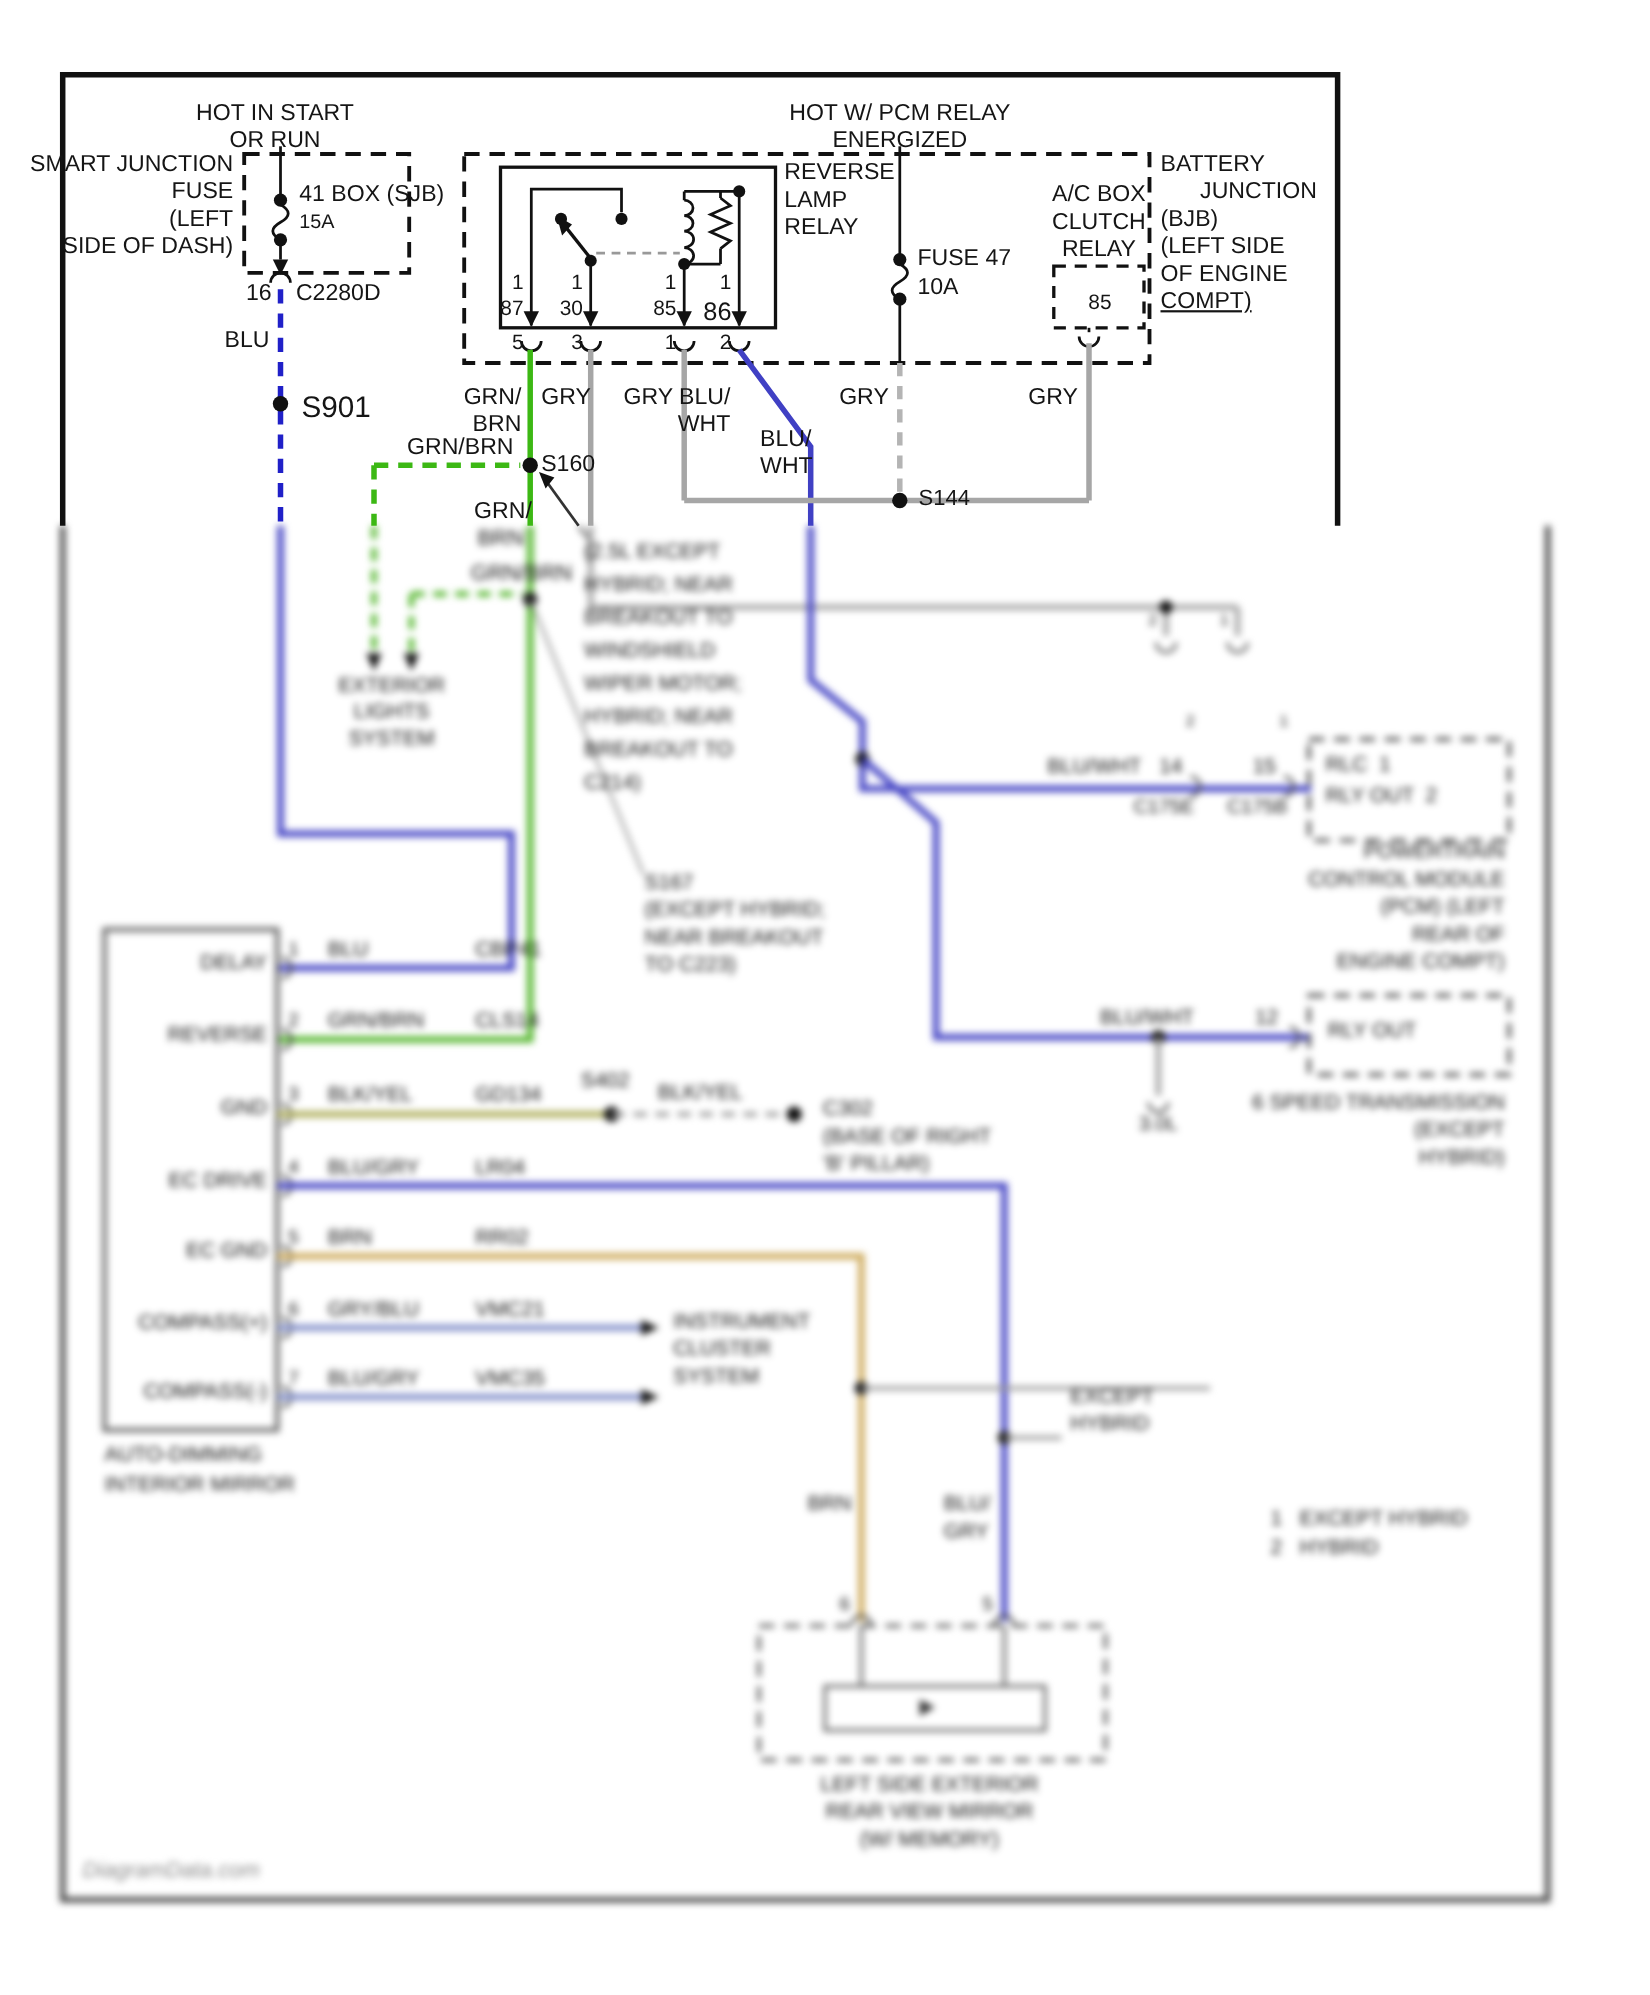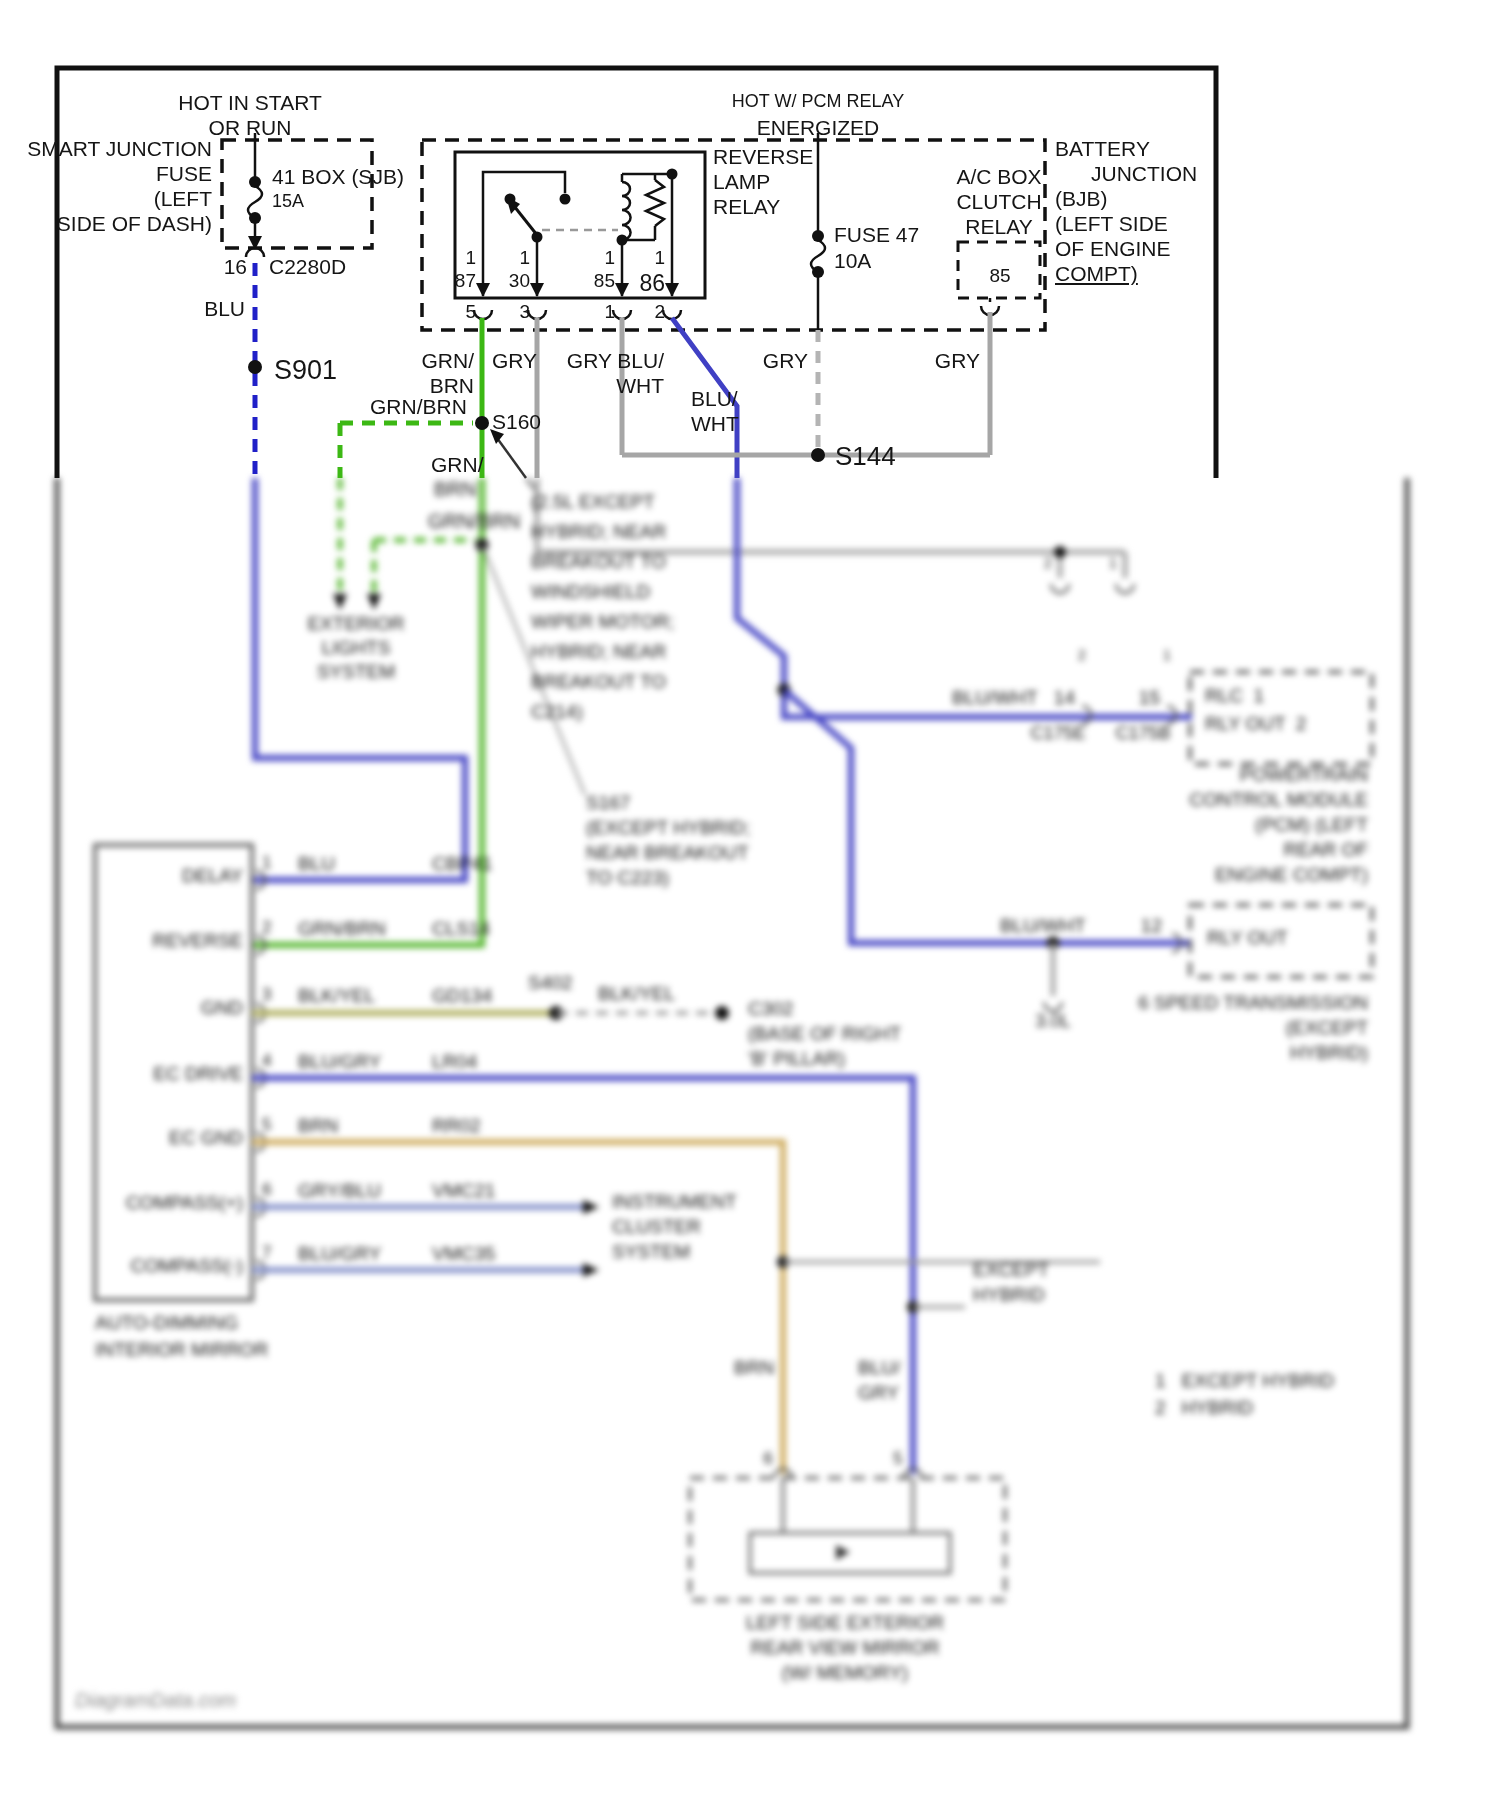--- a/index.html
+++ b/index.html
@@ -248,21 +248,21 @@
         <div class="lbl r" style="left: 212px; top: 138px; font-size: 21px;">SMART JUNCTION</div>
         <div class="lbl r" style="left: 212px; top: 163px; font-size: 21px;">FUSE</div>
         <div class="lbl r" style="left: 212px; top: 188px; font-size: 21px;">(LEFT</div>
         <div class="lbl r" style="left: 212px; top: 213px; font-size: 21px;">SIDE OF DASH)</div>
         <div class="lbl l" style="left: 272px; top: 166px; font-size: 21px;">41 BOX (SJB)</div>
         <div class="lbl l" style="left: 272px; top: 192px; font-size: 18px;">15A</div>
         <div class="lbl r" style="left: 247px; top: 256px; font-size: 21px;">16</div>
         <div class="lbl l" style="left: 269px; top: 256px; font-size: 21px;">C2280D</div>
         <div class="lbl r" style="left: 245px; top: 298px; font-size: 21px;">BLU</div>
         <div class="lbl l" style="left: 274px; top: 356px; font-size: 27px;">S901</div>
-        <div class="lbl c" style="left: 818px; top: 92px; font-size: 18px;">HOT W/ PCM RELAY</div>
+        <div class="lbl c" style="left: 818px; top: 92px; font-size: 21px;">HOT W/ PCM RELAY</div>
         <div class="lbl c" style="left: 818px; top: 117px; font-size: 21px;">ENERGIZED</div>
         <div class="lbl l" style="left: 713px; top: 146px; font-size: 21px;">REVERSE</div>
         <div class="lbl l" style="left: 713px; top: 171px; font-size: 21px;">LAMP</div>
         <div class="lbl l" style="left: 713px; top: 196px; font-size: 21px;">RELAY</div>
         <div class="lbl r" style="left: 476px; top: 248px; font-size: 19px;">1</div>
         <div class="lbl r" style="left: 476px; top: 271px; font-size: 19px;">87</div>
         <div class="lbl r" style="left: 530px; top: 248px; font-size: 19px;">1</div>
         <div class="lbl r" style="left: 530px; top: 271px; font-size: 19px;">30</div>
         <div class="lbl r" style="left: 615px; top: 248px; font-size: 19px;">1</div>
         <div class="lbl r" style="left: 615px; top: 271px; font-size: 19px;">85</div>
@@ -289,18 +289,18 @@
         <div class="lbl l" style="left: 492px; top: 350px; font-size: 21px;">GRY</div>
         <div class="lbl r" style="left: 612px; top: 350px; font-size: 21px;">GRY</div>
         <div class="lbl r" style="left: 664px; top: 350px; font-size: 21px;">BLU/</div>
         <div class="lbl r" style="left: 664px; top: 375px; font-size: 21px;">WHT</div>
         <div class="lbl l" style="left: 691px; top: 388px; font-size: 21px;">BLU/</div>
         <div class="lbl l" style="left: 691px; top: 413px; font-size: 21px;">WHT</div>
         <div class="lbl r" style="left: 808px; top: 350px; font-size: 21px;">GRY</div>
         <div class="lbl r" style="left: 980px; top: 350px; font-size: 21px;">GRY</div>
         <div class="lbl l" style="left: 370px; top: 396px; font-size: 21px;">GRN/BRN</div>
         <div class="lbl l" style="left: 492px; top: 411px; font-size: 21px;">S160</div>
-        <div class="lbl l" style="left: 835px; top: 443px; font-size: 26px;">S144</div>
+        <div class="lbl l" style="left: 835px; top: 443px; font-size: 20px;">S144</div>
         <div class="lbl l" style="left: 431px; top: 454px; font-size: 21px;">GRN/</div>
       </div>
   </div>
 
 </div>
 
 </body></html>

